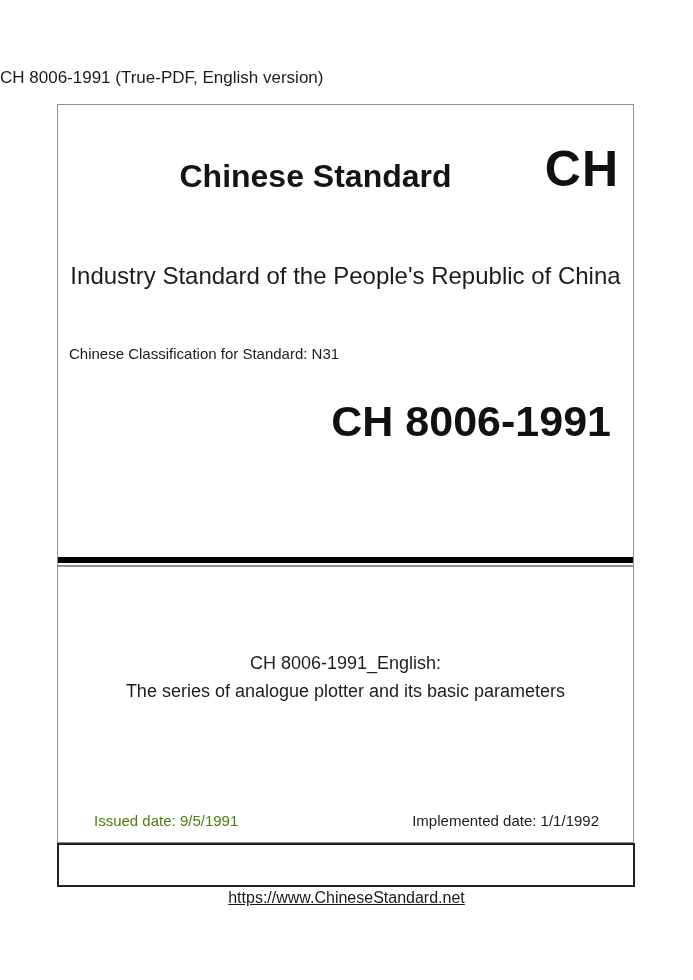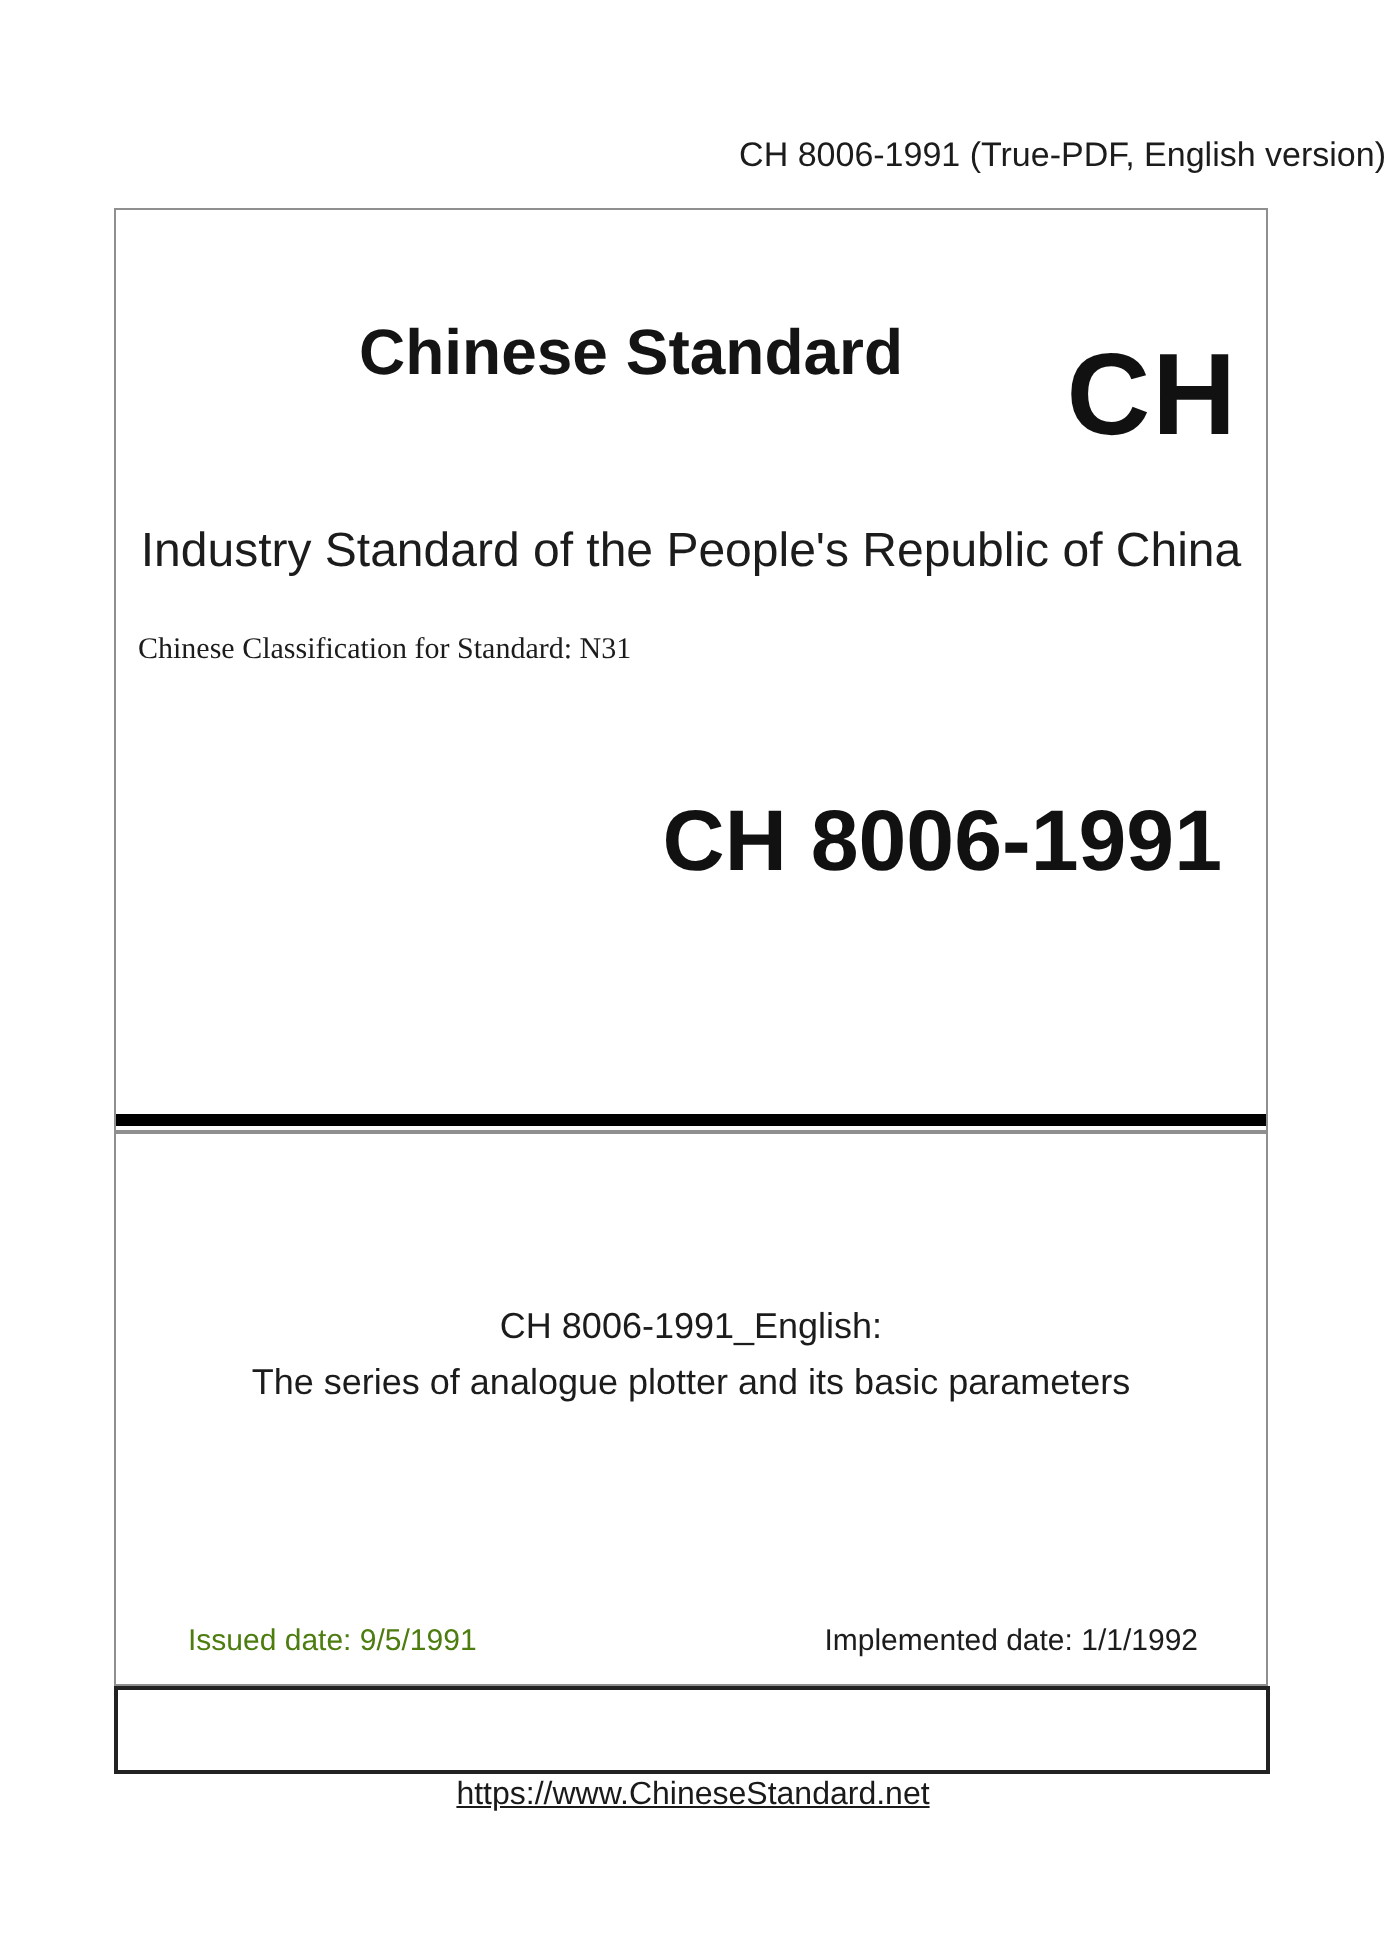--- a/index.html
+++ b/index.html
@@ -14,21 +14,21 @@
     width: 693px;
     height: 980px;
     background: #ffffff;
     overflow: hidden;
   }
   .doc-header {
     position: absolute;
     top: 67px;
     left: 0;
     right: 0;
-    text-align: right;
+    text-align: left;
     font-size: 17px;
     line-height: 22px;
     color: #1c1c1c;
   }
   .outer-box {
     position: absolute;
     left: 57px;
     top: 104px;
     width: 577px;
     height: 739px;
@@ -59,45 +59,43 @@
     font-size: 32px;
     font-weight: bold;
     line-height: 1.2;
     color: #141414;
     white-space: nowrap;
   }
   .country-code {
     position: absolute;
     top: 36px;
     right: 14px;
-    font-size: 58px;
+    font-size: 50px;
     font-weight: bold;
     line-height: 1.15;
     color: #111111;
     letter-spacing: 1px;
-    margin-top: 24px;
   }
   .subtitle {
     position: absolute;
     top: 155px;
     left: 0;
     right: 0;
     text-align: center;
     font-size: 24px;
     line-height: 1.3;
     color: #1c1c1c;
   }
   .classification {
     position: absolute;
-    top: 211px;
+    top: 239px;
     left: 11px;
     font-size: 15px;
     line-height: 1.3;
     color: #1c1c1c;
-    font-family: Liberation Serif, serif;
   }
   .standard-code {
     position: absolute;
     top: 291px;
     right: 22px;
     font-size: 43px;
     font-weight: bold;
     line-height: 1.2;
     color: #111111;
     margin-left: 20px;

